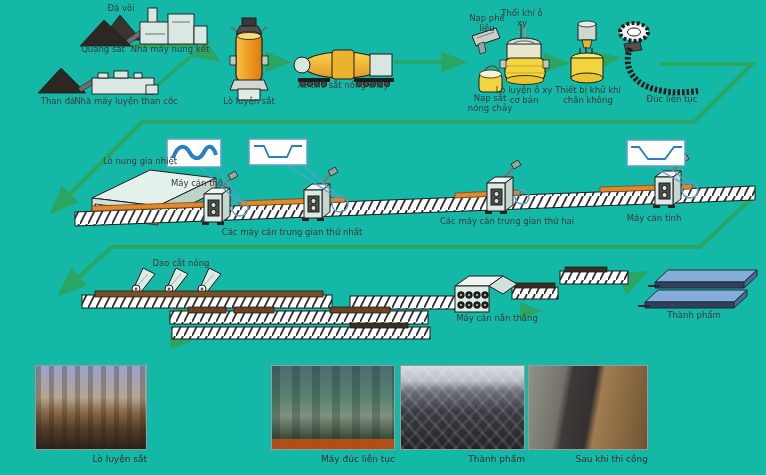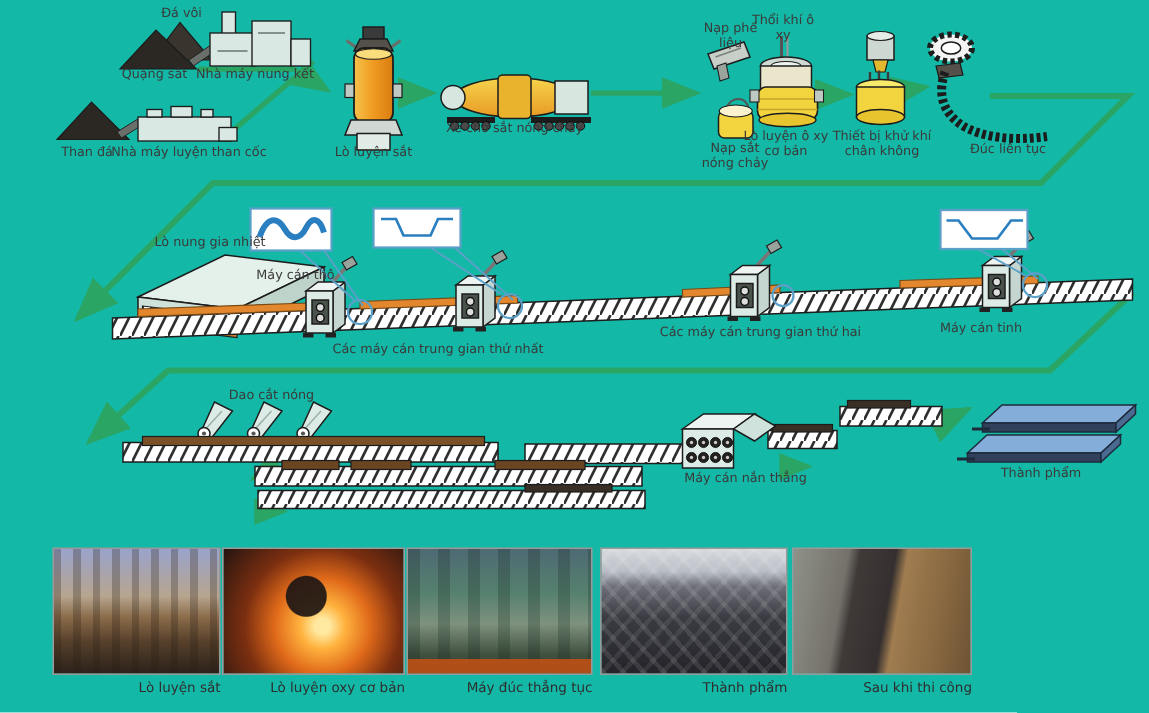--- a/index.html
+++ b/index.html
@@ -355,27 +355,23 @@
 
   <text class="lbl" x="181" y="266" text-anchor="middle">Dao cắt nóng</text>
   <text class="lbl" x="497" y="321" text-anchor="middle">Máy cán nắn thẳng</text>
   <text class="lbl" x="694" y="318" text-anchor="middle">Thành phẩm</text>
 </svg>
 
 <div class="photo-wrap" style="left:35px;width:112px;">
   <div class="photo p1"></div>
   <div class="caption">Lò luyện sắt</div>
 </div>
-<div class="photo-wrap" style="left:148px;width:122px;">
-  <div class="photo p2"></div>
-  <div class="caption">Lò luyện oxy cơ bản</div>
-</div>
 <div class="photo-wrap" style="left:271px;width:124px;">
   <div class="photo p3"></div>
-  <div class="caption">Máy đúc thẳng tục</div>
+  <div class="caption">Máy đúc liên tục</div>
 </div>
 <div class="photo-wrap" style="left:400px;width:125px;">
   <div class="photo p4"></div>
   <div class="caption">Thành phẩm</div>
 </div>
 <div class="photo-wrap" style="left:528px;width:120px;">
   <div class="photo p5"></div>
   <div class="caption">Sau khi thi công</div>
 </div>
 

